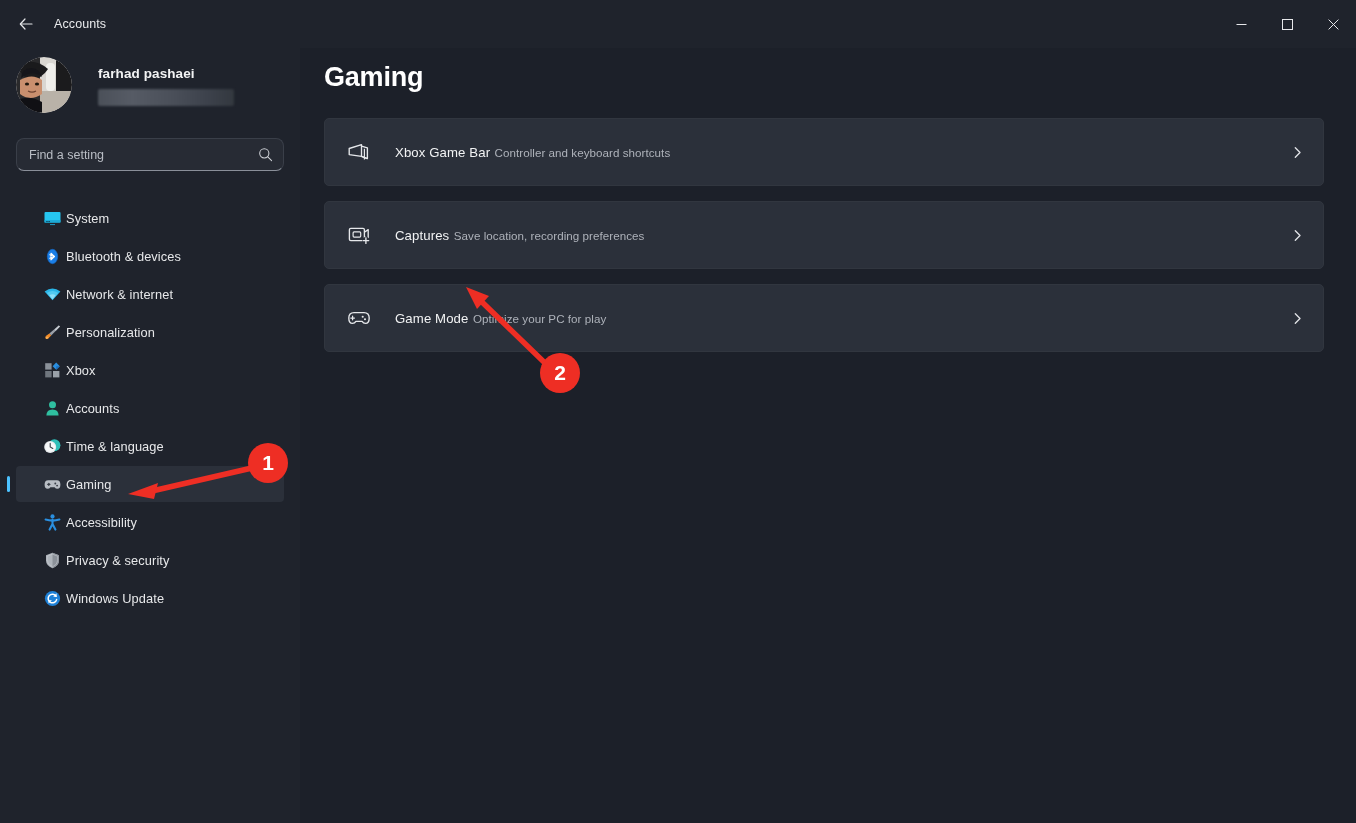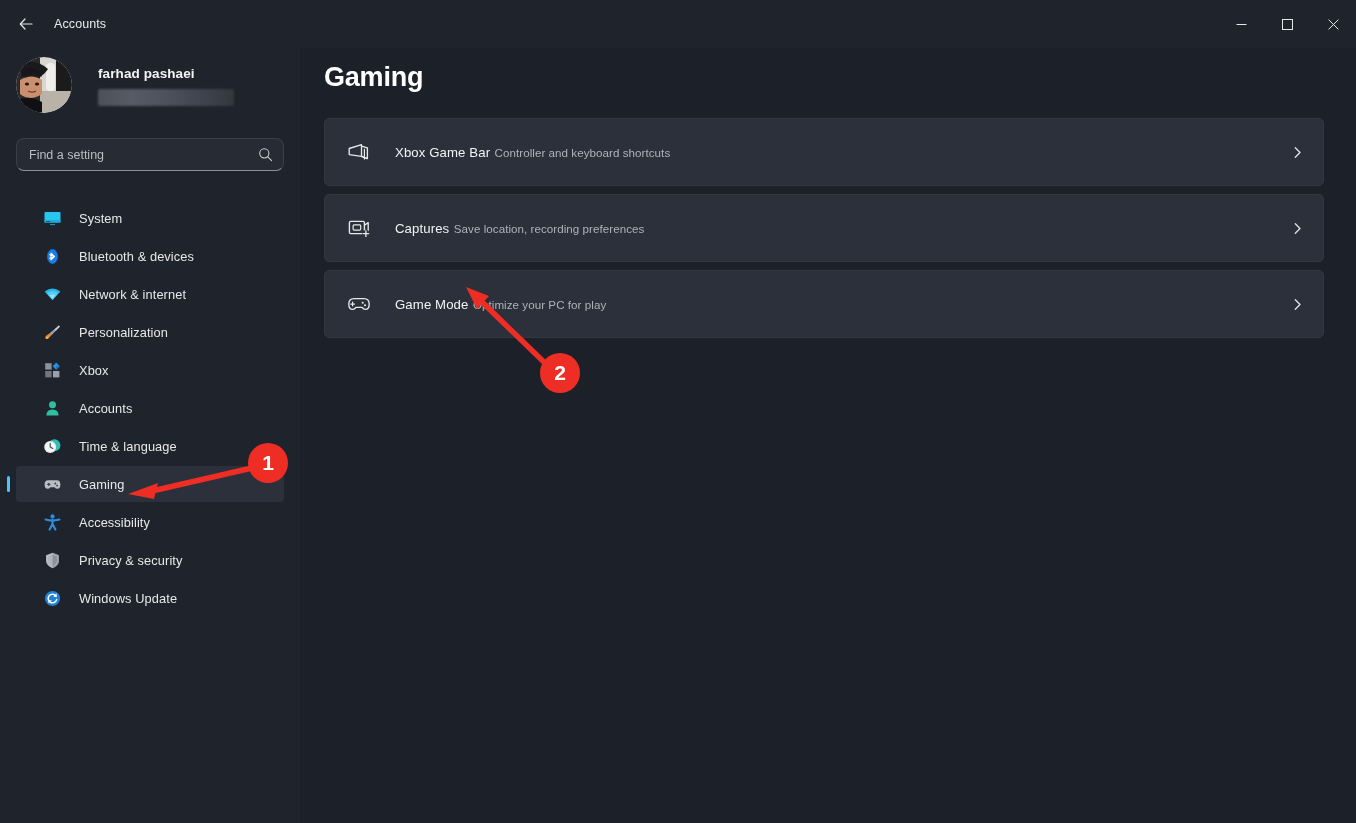--- a/index.html
+++ b/index.html
@@ -126,21 +126,21 @@
     width: 3px; height: 16px;
     border-radius: 2px;
     background: #4cc2ff;
   }
   .navicon {
     width: 20px; height: 20px;
     flex: 0 0 20px;
     display: flex; align-items: center; justify-content: center;
   }
   .navlabel {
-    margin-left: 17px;
+    margin-left: 4px;
     font-size: 12.8px;
     color: #e7e8ea;
     letter-spacing: .1px;
     white-space: nowrap;
   }
 
   
   .content {
     position: absolute; left: 300px; top: 48px;
     width: 1056px; height: 775px;
@@ -153,21 +153,21 @@
     color: #ffffff;
     letter-spacing: -.2px;
   }
   .cards { position: absolute; left: 24px; top: 70px; width: 1000px; }
   .card {
     display: flex; align-items: center;
     height: 68px;
     background: #2b303a;
     border: 1px solid #31363f;
     border-radius: 5px;
-    margin-bottom: 8px;
+    margin-bottom: 15px;
     padding: 0 16px 0 14px;
     cursor: pointer;
     justify-content: space-between;
   }
   .card-icon {
     width: 40px; flex: 0 0 40px;
     display: flex; align-items: center; justify-content: center;
   }
   .card-text { flex: 1; margin-left: 16px; }
   .card-title {

